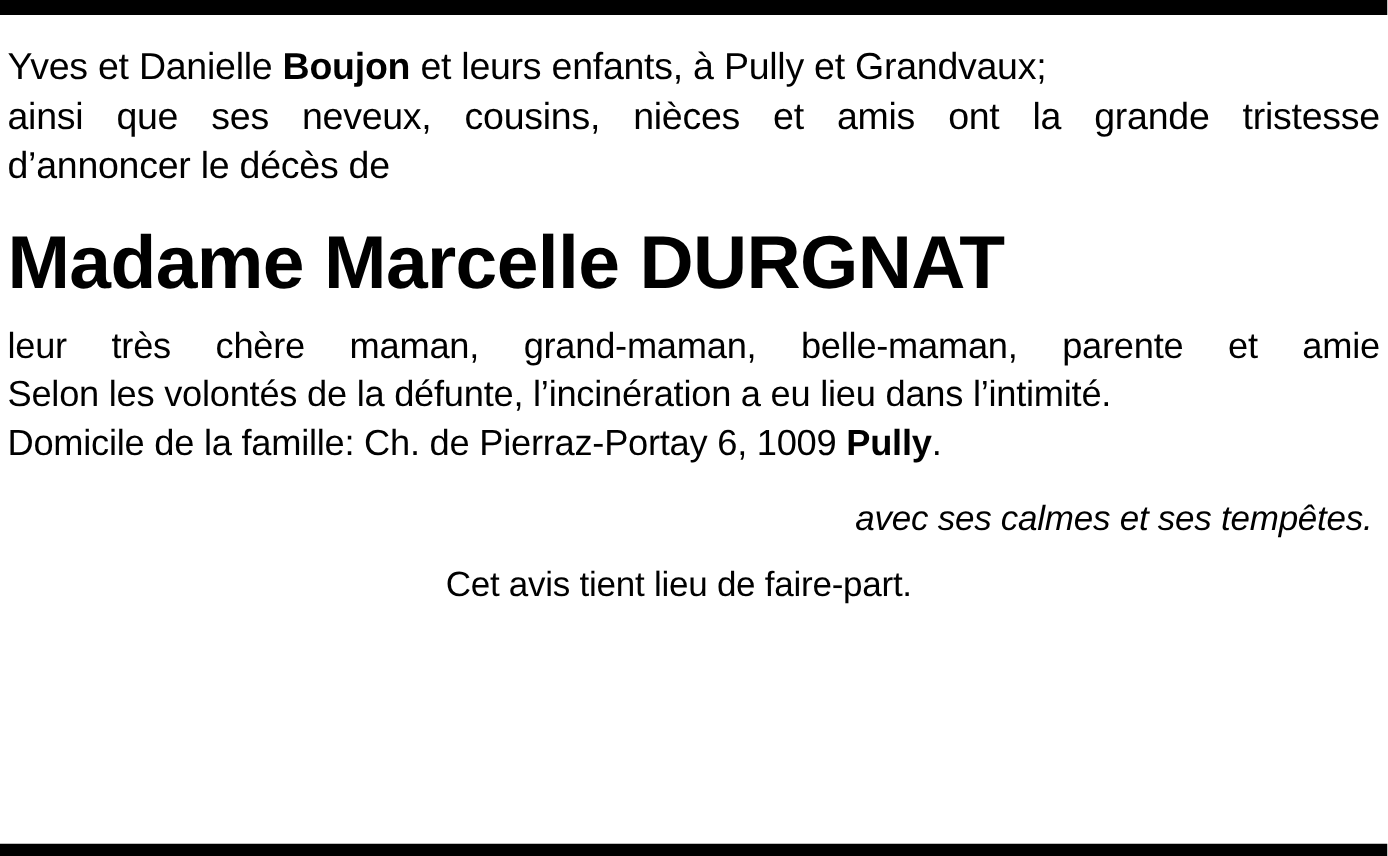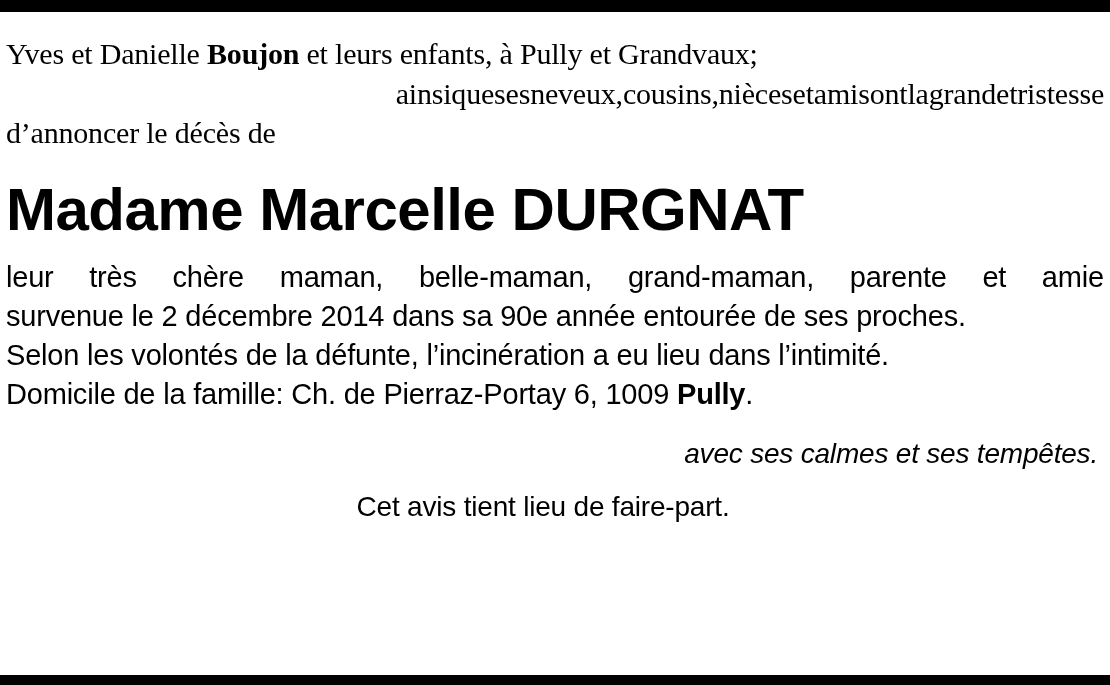--- a/index.html
+++ b/index.html
@@ -41,25 +41,24 @@
   }
   .intro {
     font-size: 30px;
     line-height: 1.32;
     letter-spacing: -0.2px;
     margin-top: 22px;
   }
   .intro .ln {
     display: block;
     white-space: nowrap;
-    font-family: Liberation Serif, serif;
   }
   .intro .ln.justify {
     display: flex;
-    justify-content: flex-end;
+    justify-content: space-between;
   }
   .intro .ln.justify > span {
     white-space: pre;
   }
   b, .bold {
     font-weight: bold;
   }
   .deceased-name {
     text-align: left;
     font-size: 60px;
@@ -136,27 +135,26 @@
     </div>
 
     <div class="deceased-name">Madame Marcelle DURGNAT</div>
 
     <div class="details">
       <span class="ln justify">
         <span>leur</span>
         <span>très</span>
         <span>chère</span>
         <span>maman,</span>
+        <span>grand-maman,</span>
         <span>belle-maman,</span>
-        <span>grand-maman,</span>
         <span>parente</span>
         <span>et</span>
         <span>amie</span>
       </span>
-      <span class="ln">survenue le 2 décembre 2014 dans sa 90e année entourée de ses proches.</span>
       <span class="ln">Selon les volontés de la défunte, l’incinération a eu lieu dans l’intimité.</span>
       <span class="ln"><span>Domicile de la famille: Ch. de Pierraz-Portay 6, 1009 </span><b>Pully</b><span>.</span></span>
     </div>
 
     <div class="verse">
       <span class="ln">avec ses calmes et ses tempêtes.</span>
     </div>
 
     <div class="closing">Cet avis tient lieu de faire-part.</div>
 

